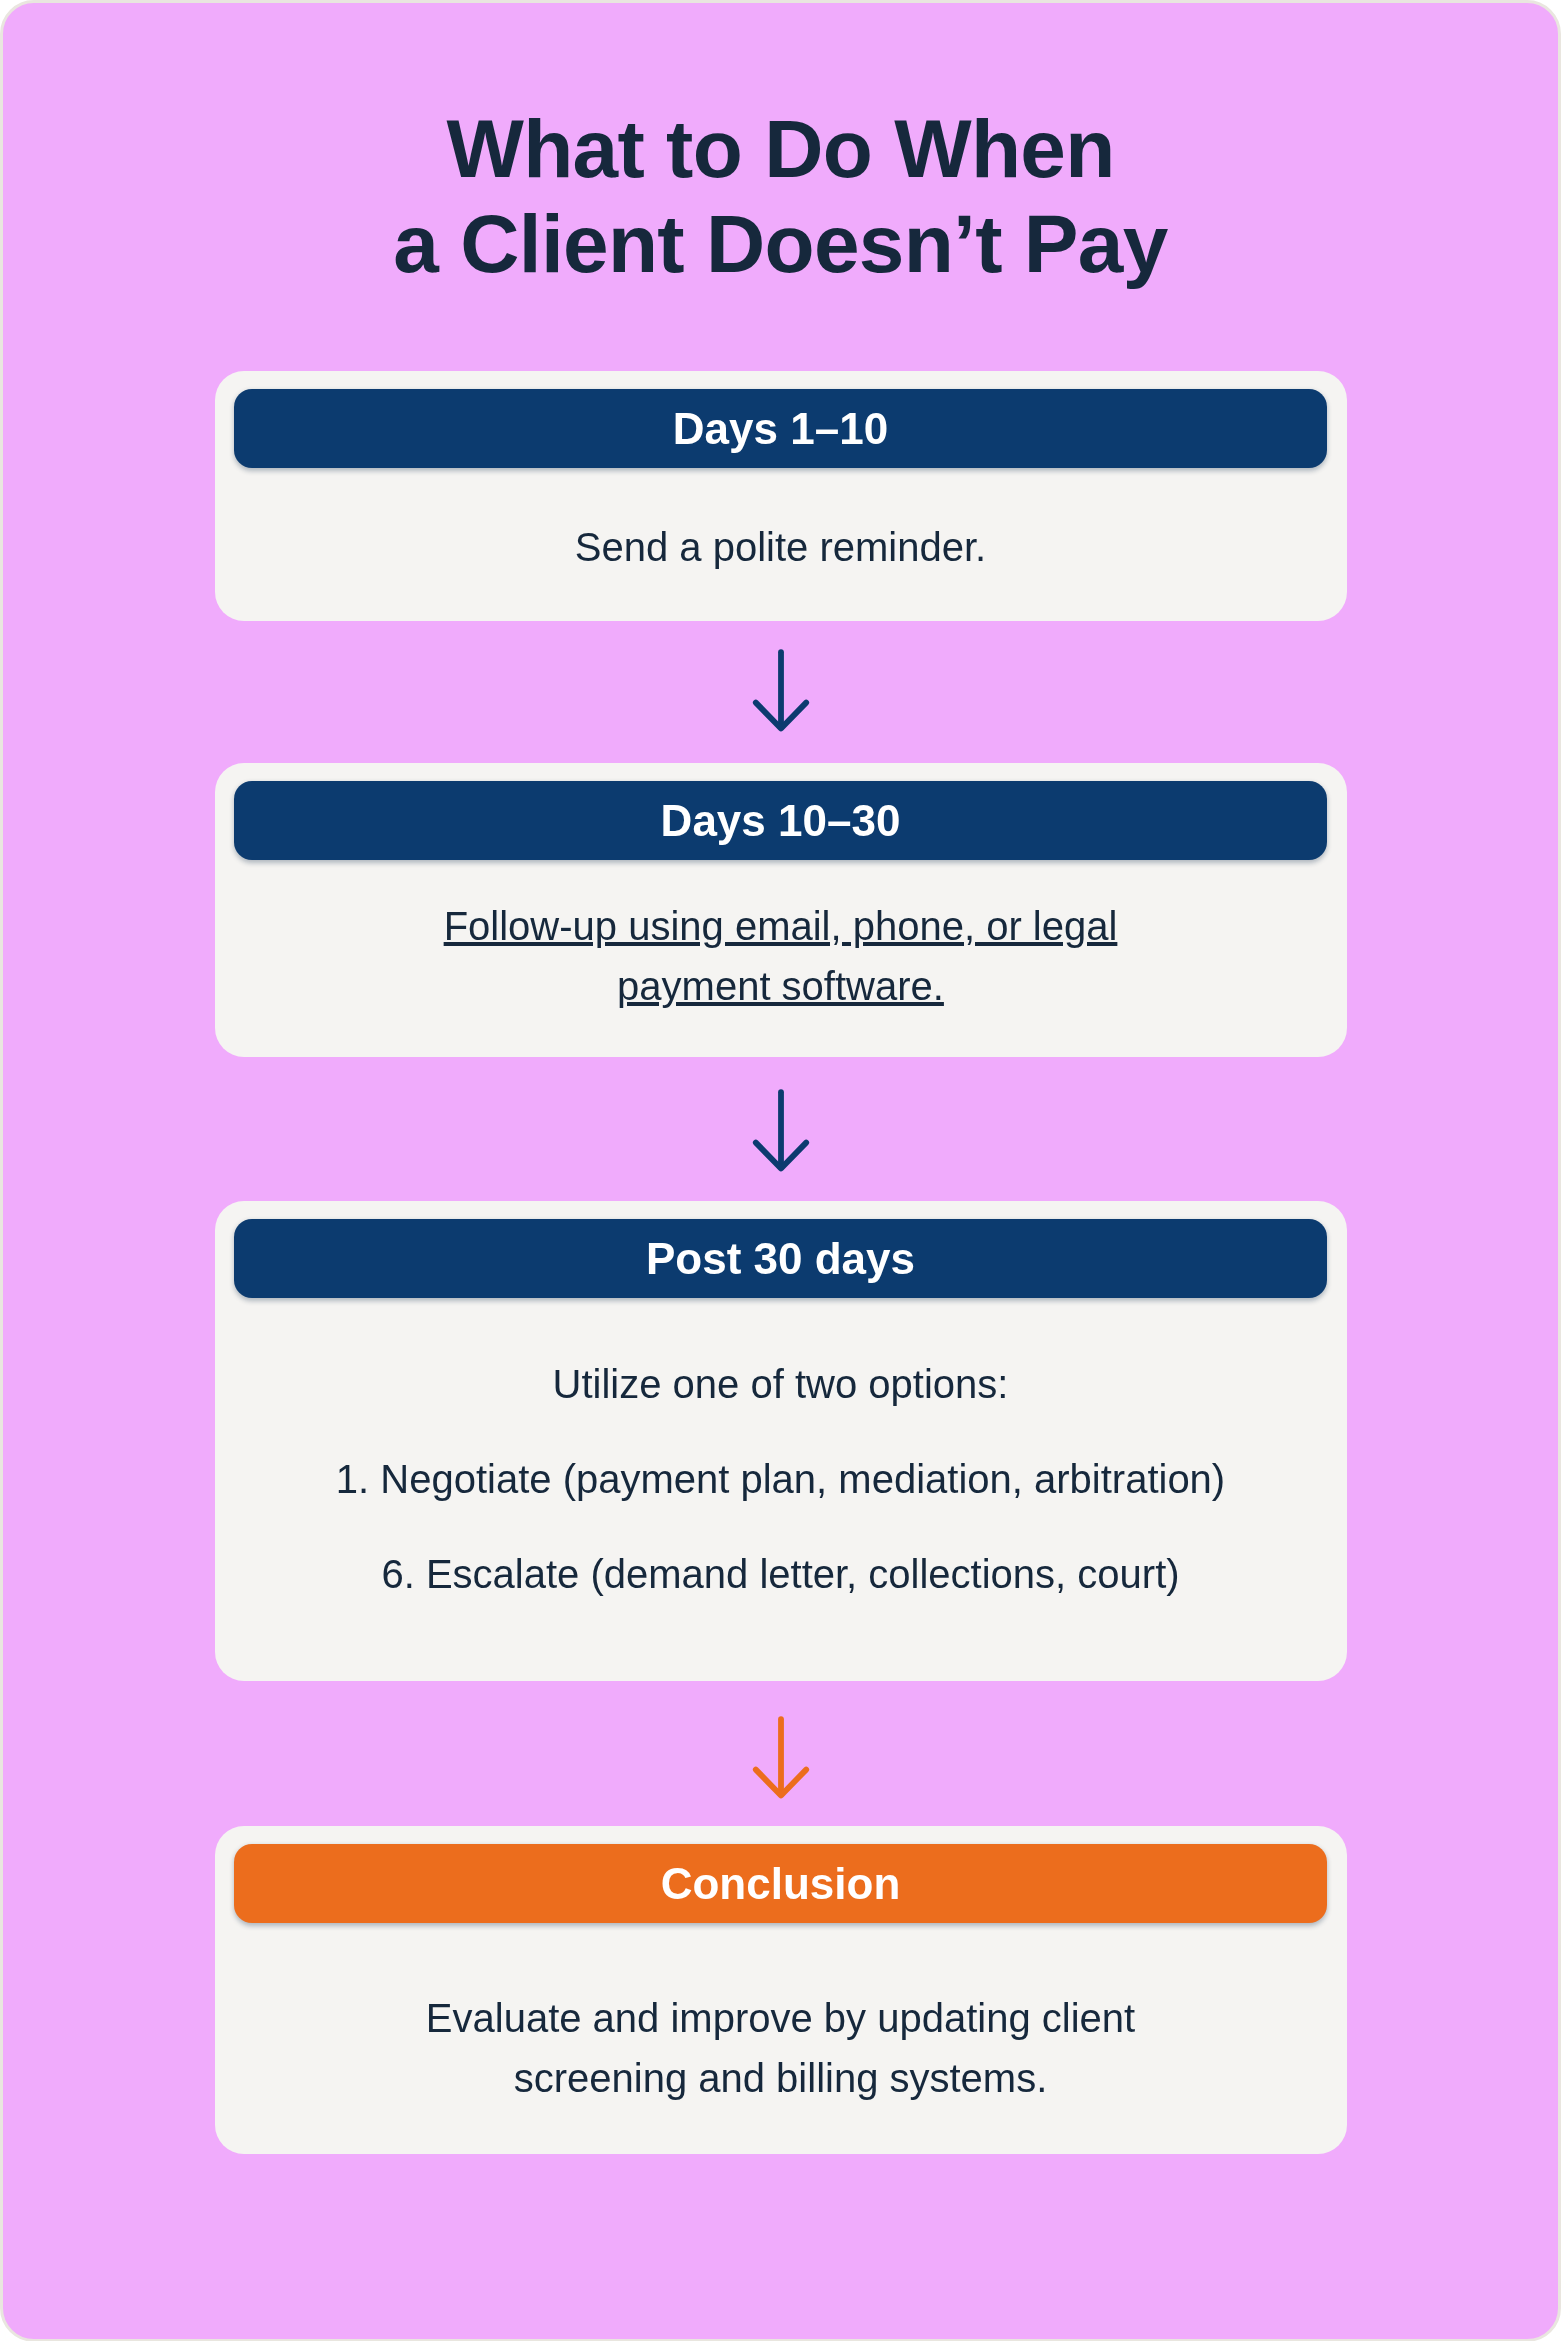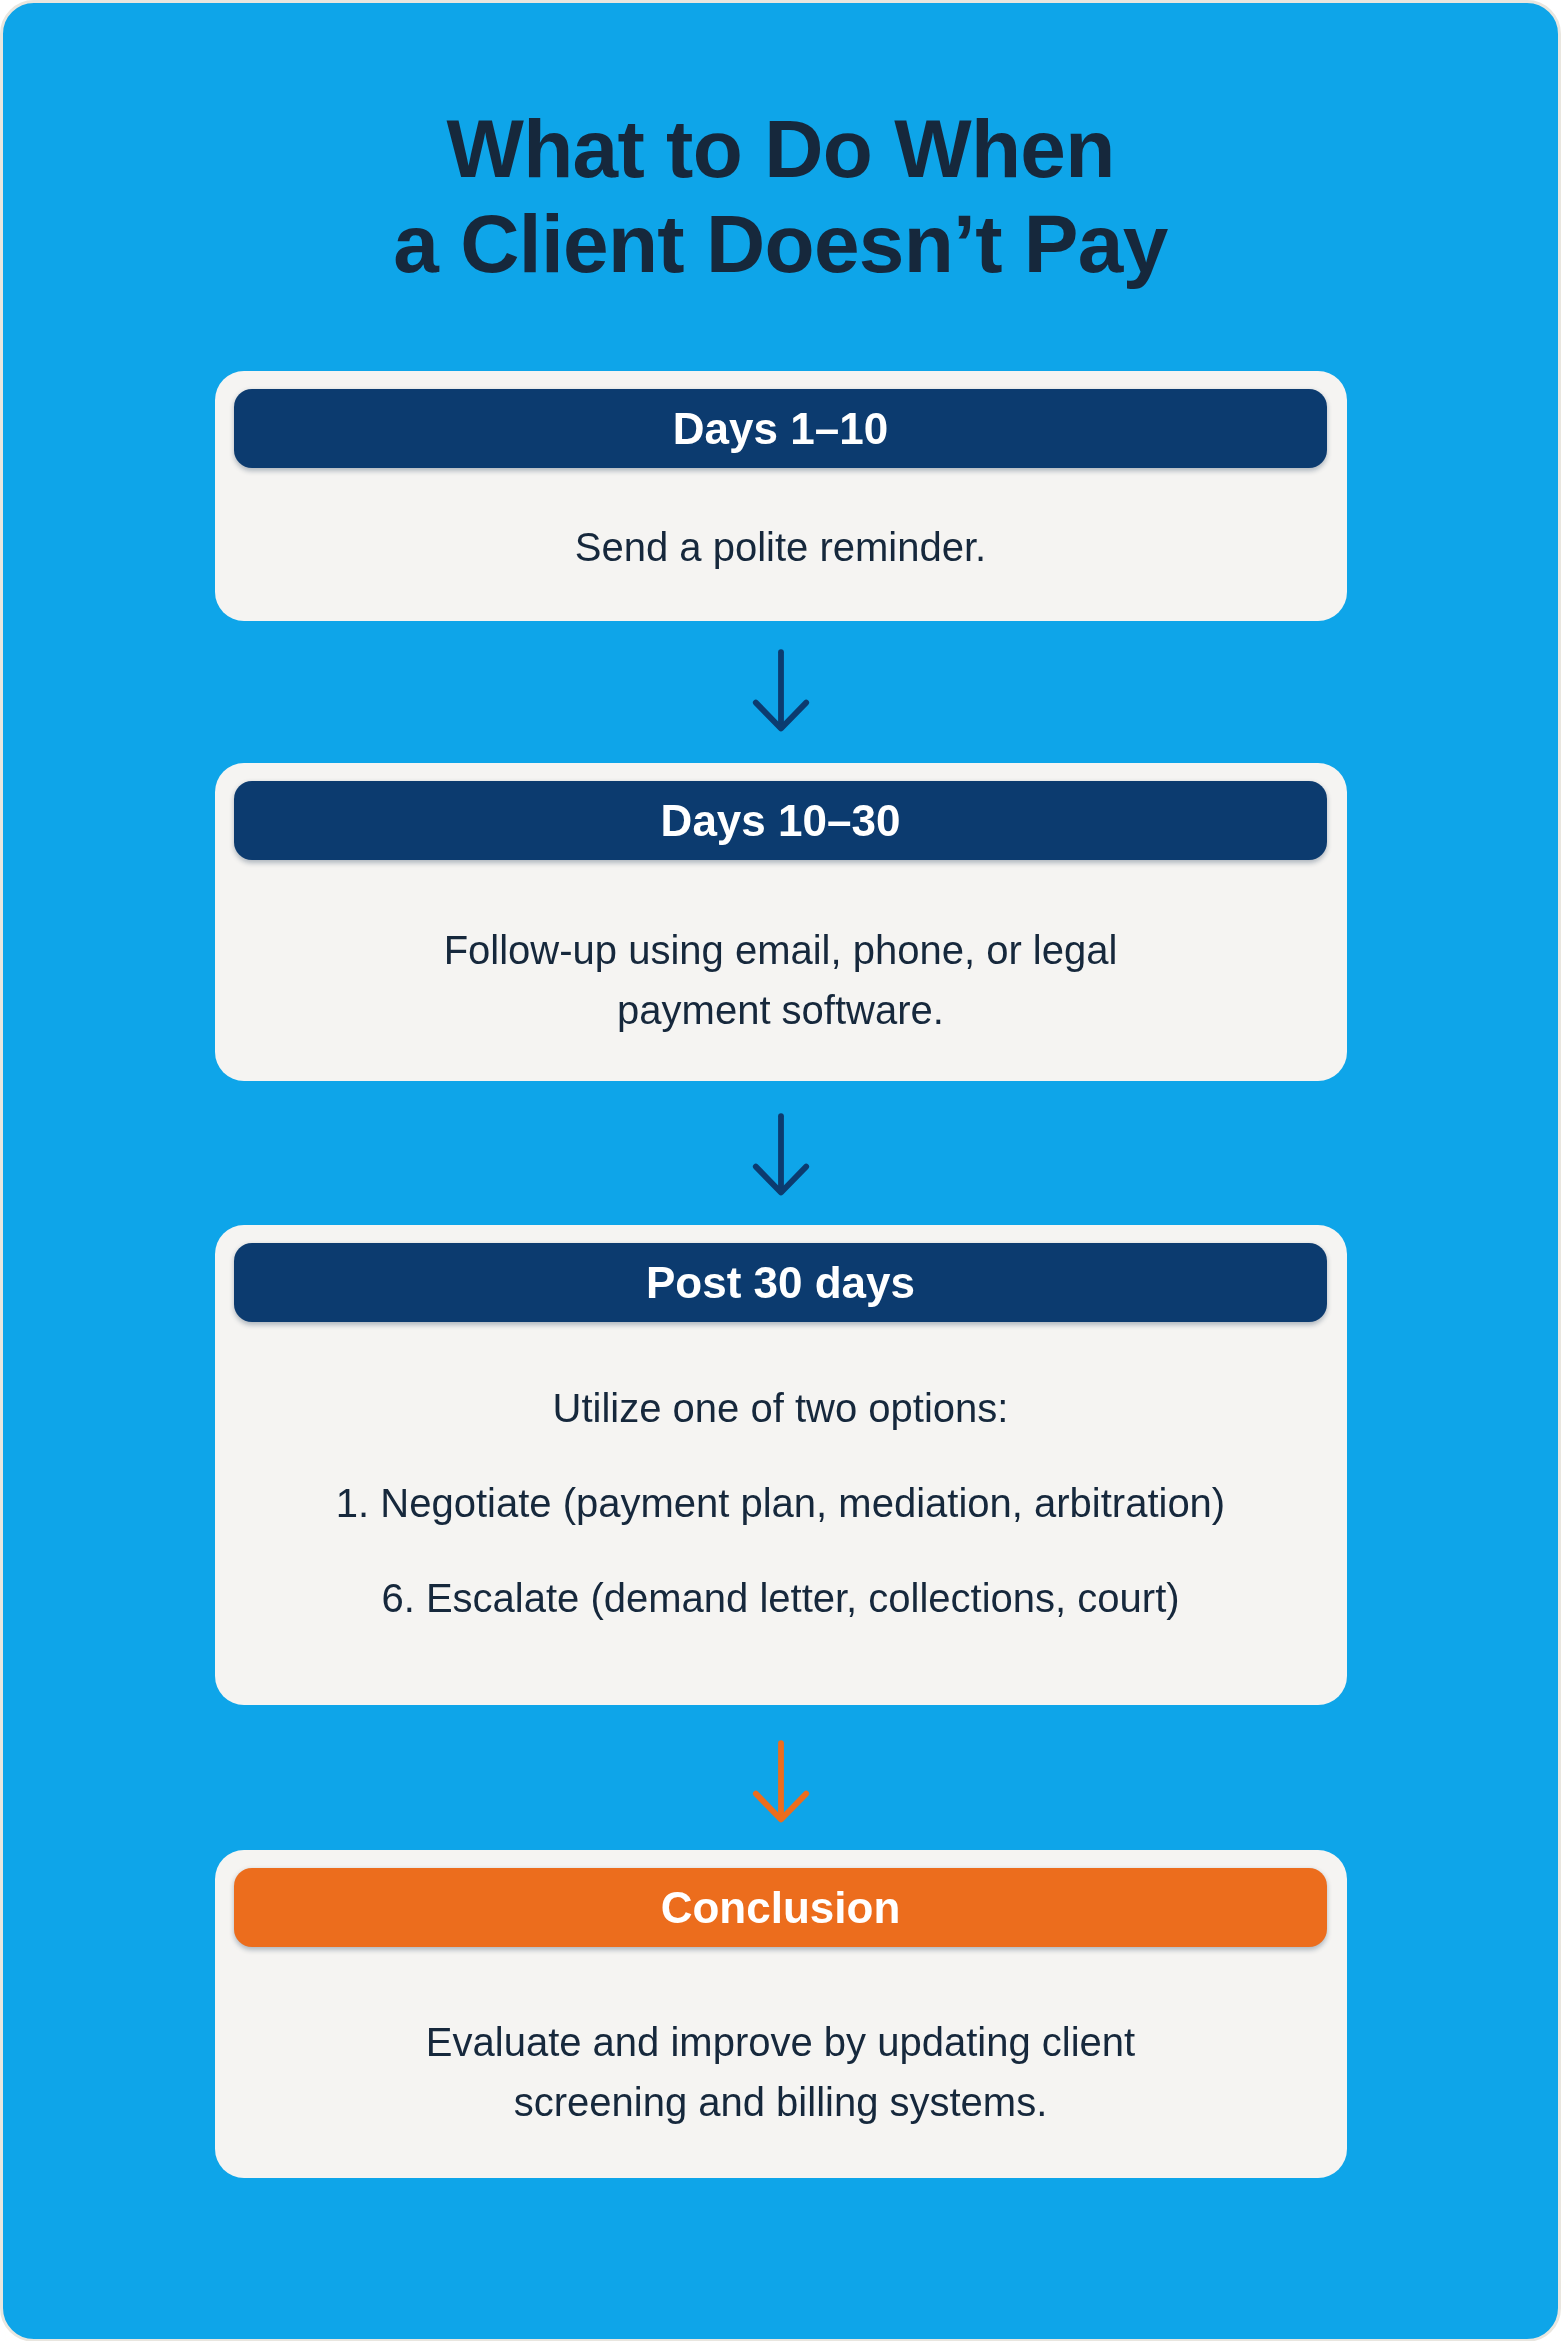--- a/index.html
+++ b/index.html
@@ -2,21 +2,21 @@
 <html style="--navy: #0c3b6f; --orange: #ec6d1d; --card_bg: #f5f4f2; --text: #16283c; --header_text: #ffffff; --page_border: #e9e6df;font-size:10.4px"><head>
 <meta charset="utf-8">
 <style>
   html, body { margin: 0; padding: 0; background: #ffffff; }
 
   .page {
     position: relative;
     width: 1561px;
     height: 2342px;
     box-sizing: border-box;
-    background: #0ea5e9;
+    background: #f0abfc;
     border: 3.9px solid var(--page_border, #e9e6df);
     border-radius: 34px;
     overflow: hidden;
     font-family: "Liberation Sans", sans-serif;
   }
 
   .title {
     margin-top: 98px;
     text-align: center;
     font-size: 82px;
@@ -58,21 +58,21 @@
     font-size: 40px;
     line-height: 60px;
   }
 
   .body-text .line { white-space: nowrap; text-align: center; }
 
   .card1 { margin-top: 80px; }
   .card1 .body-text { margin-top: 49px; padding-bottom: 44px; }
 
   .card2 { margin-top: 29px; }
-  .card2 .body-text { margin-top: 60px; padding-bottom: 41px; }
+  .card2 .body-text { margin-top: 36px; padding-bottom: 41px; text-decoration: underline; }
 
   .card3 { margin-top: 27px; }
   .card3 .body-text { margin-top: 56px; padding-bottom: 77px; gap: 35px; }
 
   .card4 { margin-top: 25px; }
   .card4 .body-text { margin-top: 65px; padding-bottom: 46px; }
 
   .arrow {
     display: block;
     width: 62px;

